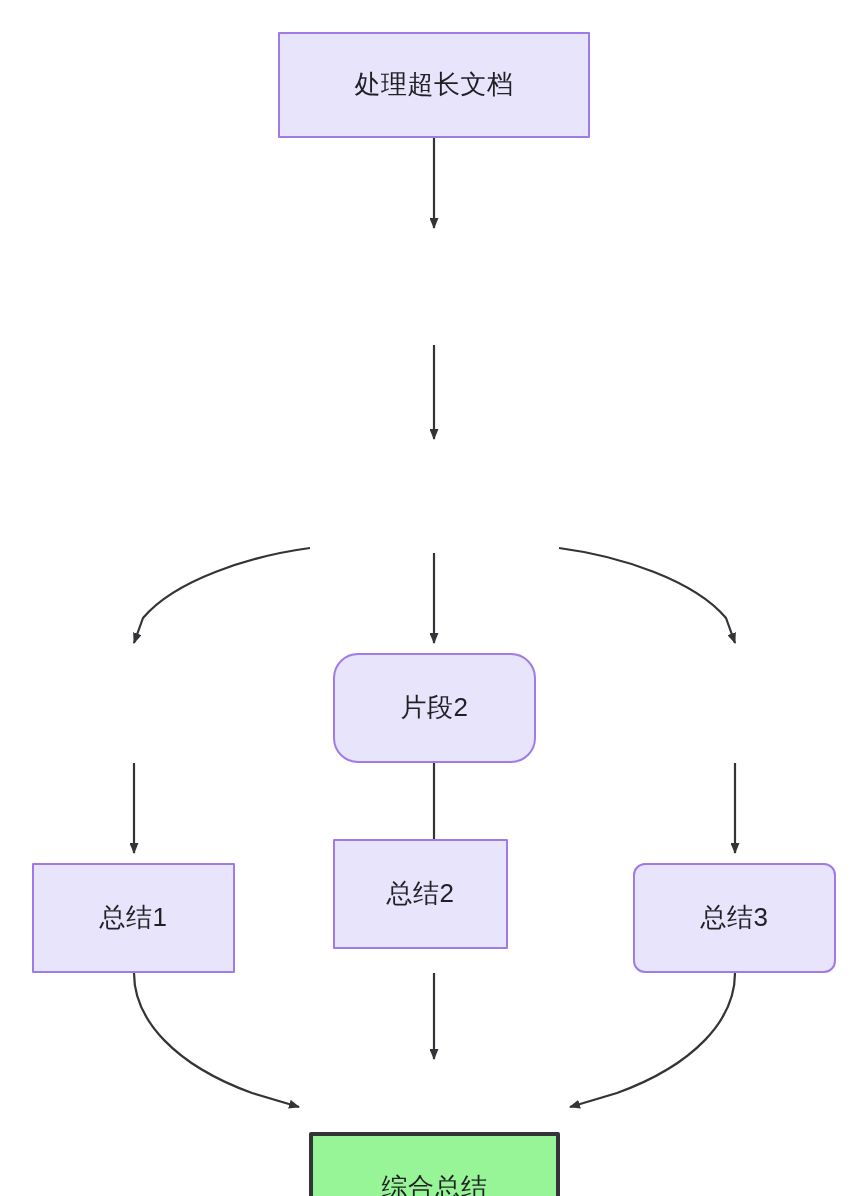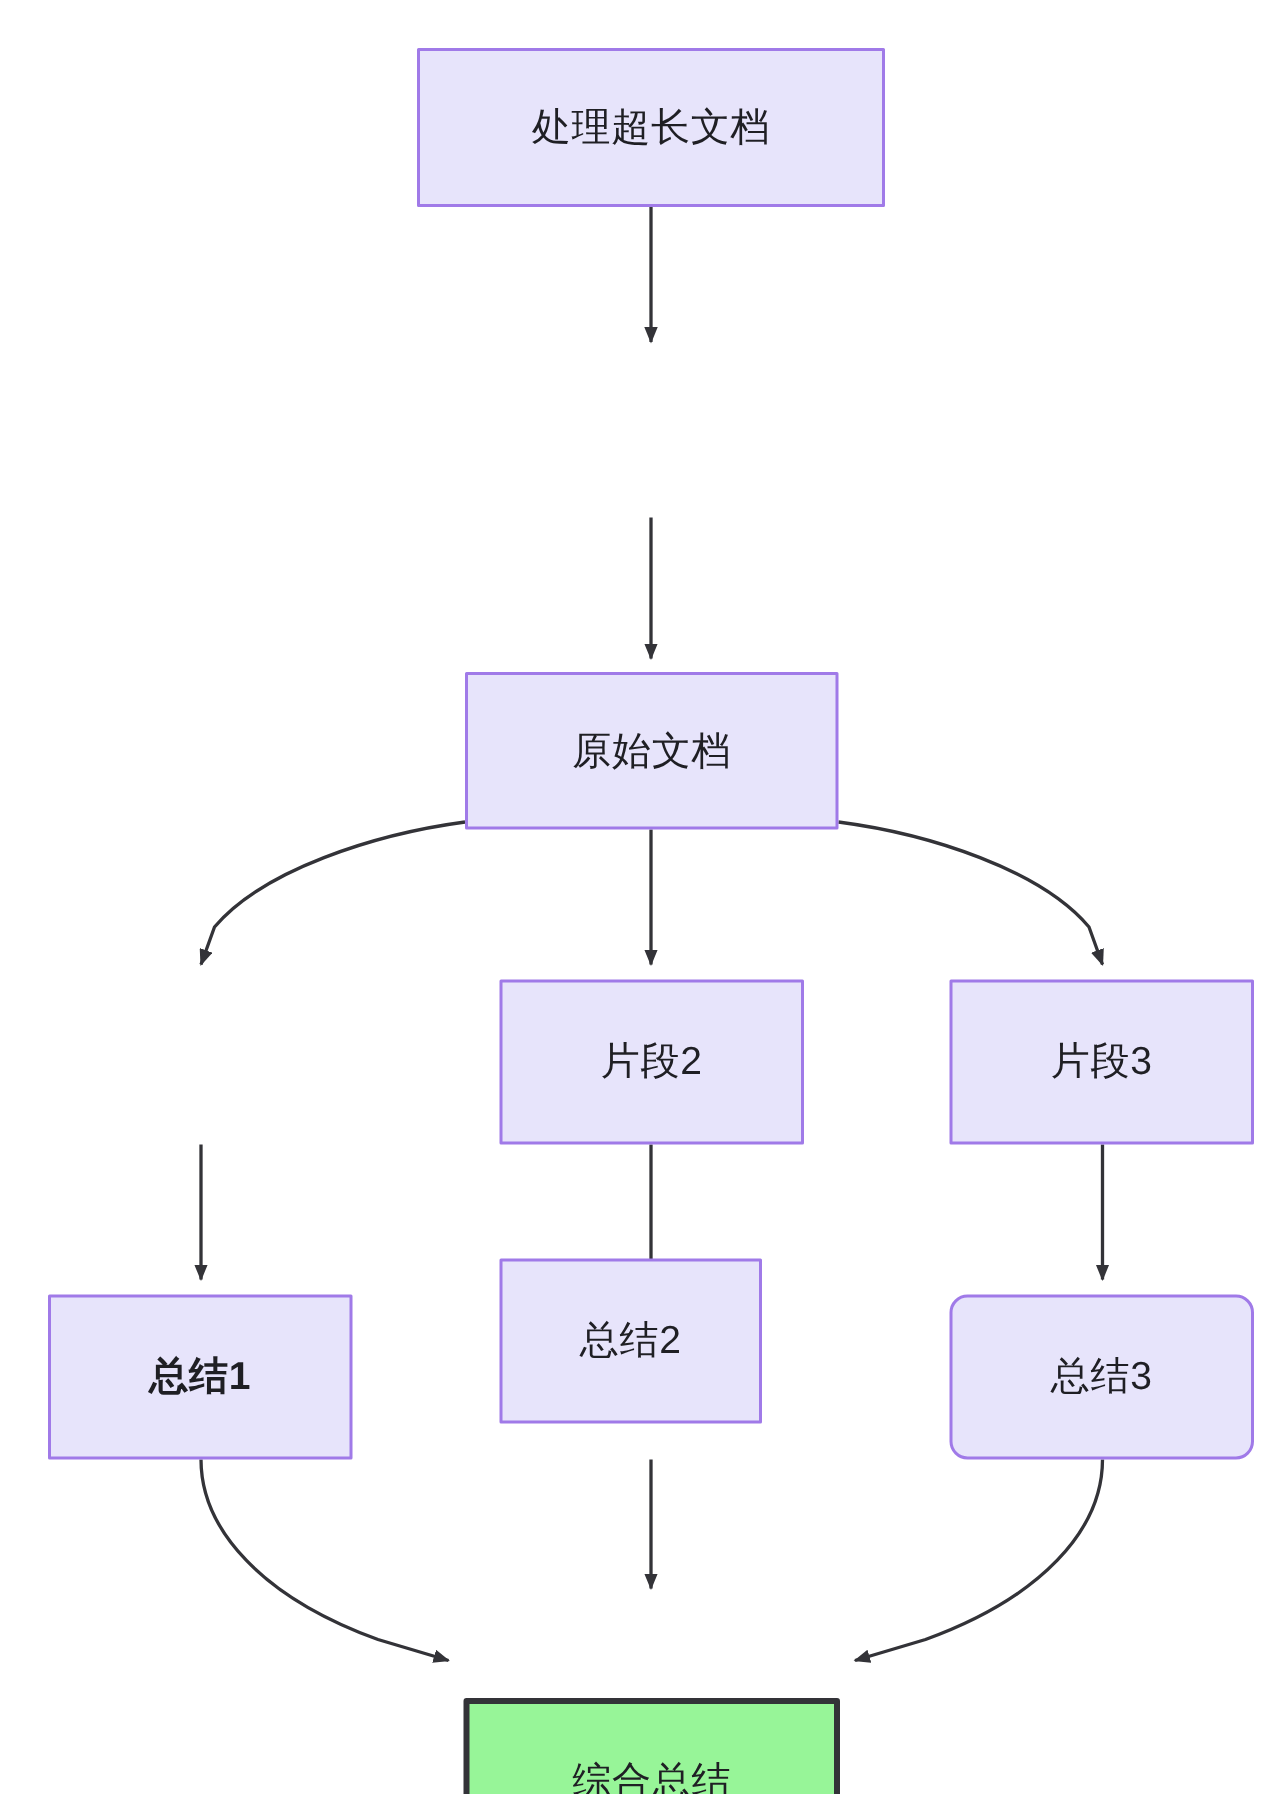--- a/index.html
+++ b/index.html
@@ -55,23 +55,23 @@
   .node.highlight-green {
     background: #97f598;
     border: 4px solid #333338;
     border-radius: 2px;
   }
   
   #node-root      { left: 278px; top: 32px;   width: 312px; height: 106px; }
   #node-strategy  { left: 274px; top: 237px;  width: 320px; height: 108px; }
   #node-source    { left: 310px; top: 448px;  width: 249px; height: 105px; }
   #node-chunk-1   { left: 32px;  top: 653px;  width: 203px; height: 110px; }
-  #node-chunk-2   { left: 333px; top: 653px;  width: 203px; height: 110px; }
+  #node-chunk-2   { left: 333px; top: 653px;  width: 203px; height: 110px; border-radius: 25px; }
   #node-chunk-3   { left: 633px; top: 653px;  width: 203px; height: 110px; }
-  #node-summary-1 { left: 32px;  top: 863px;  width: 203px; height: 110px; font-weight: bold; }
+  #node-summary-1 { left: 32px;  top: 863px;  width: 203px; height: 110px; }
   #node-summary-2 { left: 333px; top: 839px;  width: 175px; height: 110px; }
   #node-summary-3 { left: 633px; top: 863px;  width: 203px; height: 110px; border-radius: 12px; }
   #node-final     { left: 309px; top: 1132px; width: 251px; height: 111px; }
 </style>
 </head>
 <body>
 
 <div id="flowchart">
 
   <svg id="edge-layer" viewBox="0 0 852 1196" width="852" height="1196" xmlns="http://www.w3.org/2000/svg">
@@ -104,32 +104,26 @@
 
       <path d="M735,973 C735,1020 694,1065 617,1093 L570,1107" marker-end="url(#arrowhead)"></path>
     </g>
   </svg>
 
   <div class="node standard" id="node-root">
     <span class="node-label">处理超长文档</span>
   </div>
 
 
-  <div class="node standard" id="node-source">
-    <span class="node-label">原始文档</span>
-  </div>
 
 
   <div class="node standard" id="node-chunk-2">
     <span class="node-label">片段2</span>
   </div>
 
-  <div class="node standard" id="node-chunk-3">
-    <span class="node-label">片段3</span>
-  </div>
 
   <div class="node standard" id="node-summary-1">
     <span class="node-label">总结1</span>
   </div>
 
   <div class="node standard" id="node-summary-2">
     <span class="node-label">总结2</span>
   </div>
 
   <div class="node standard" id="node-summary-3">

